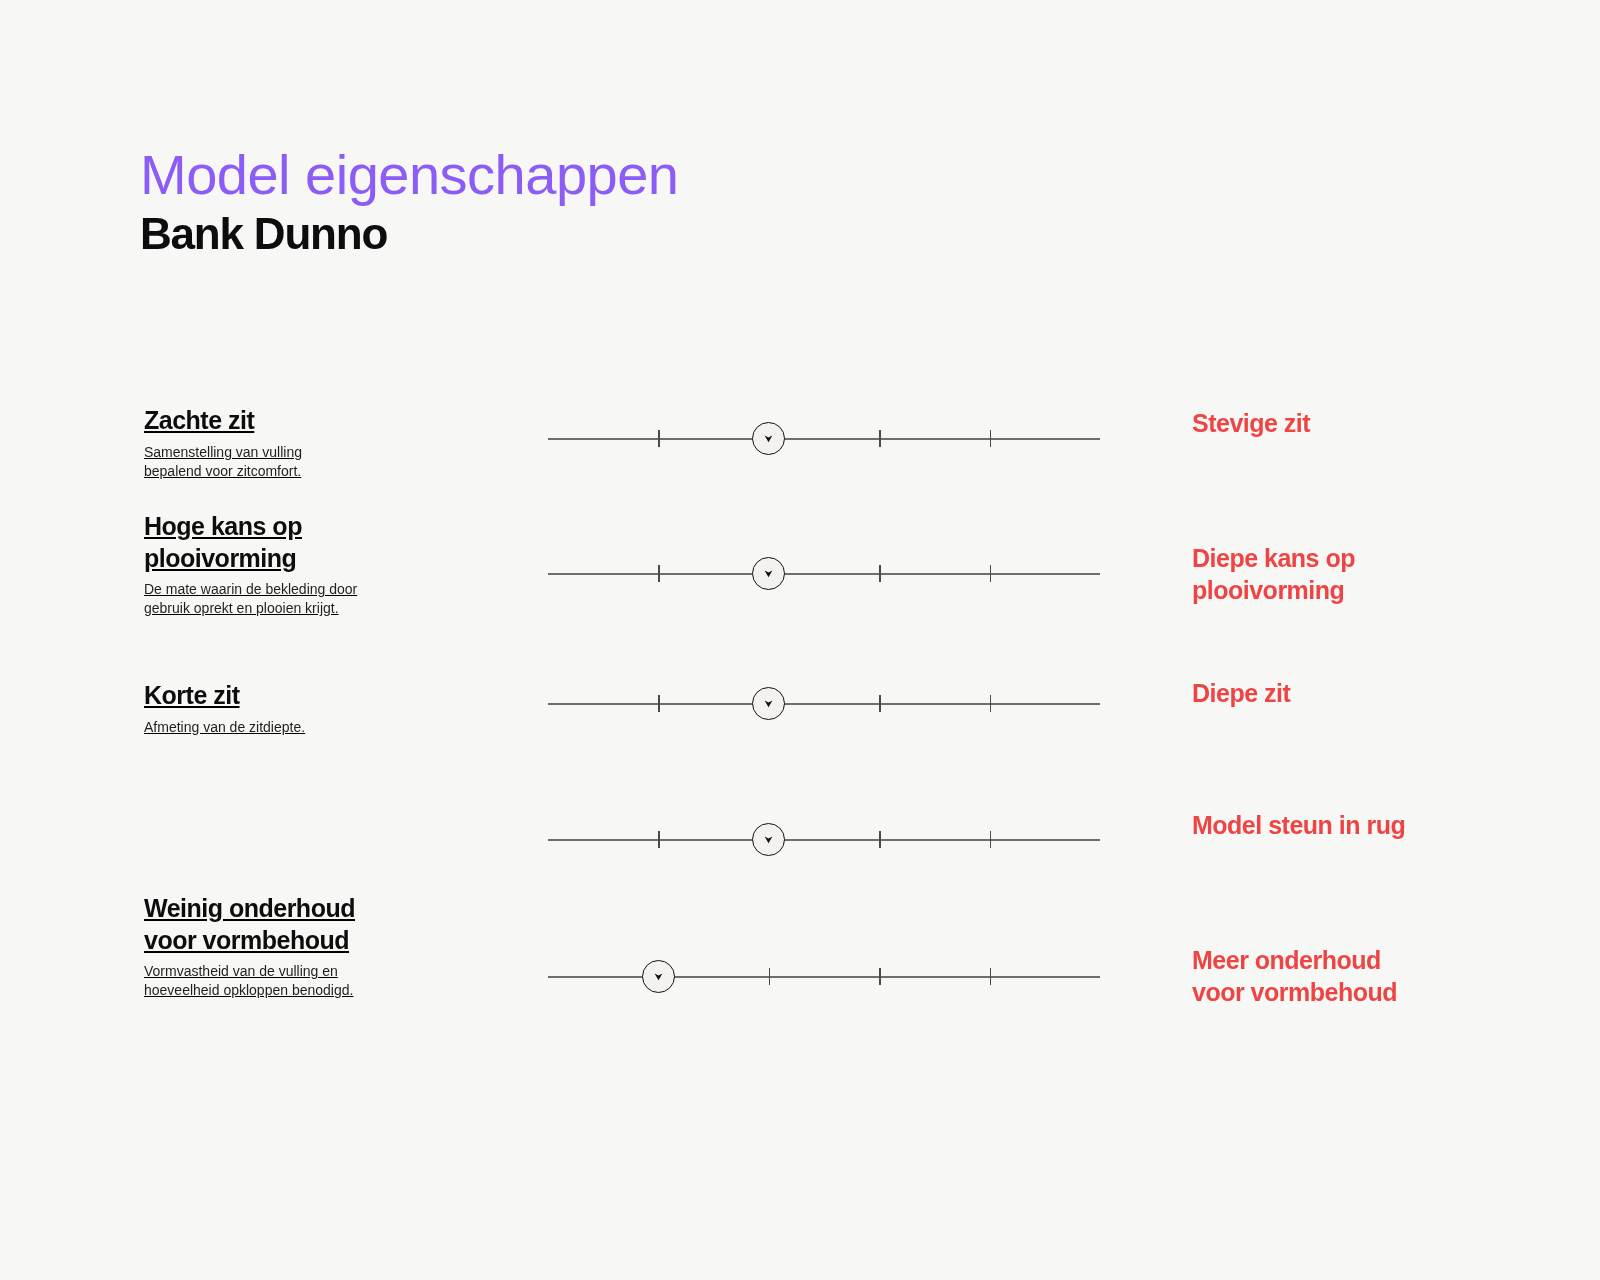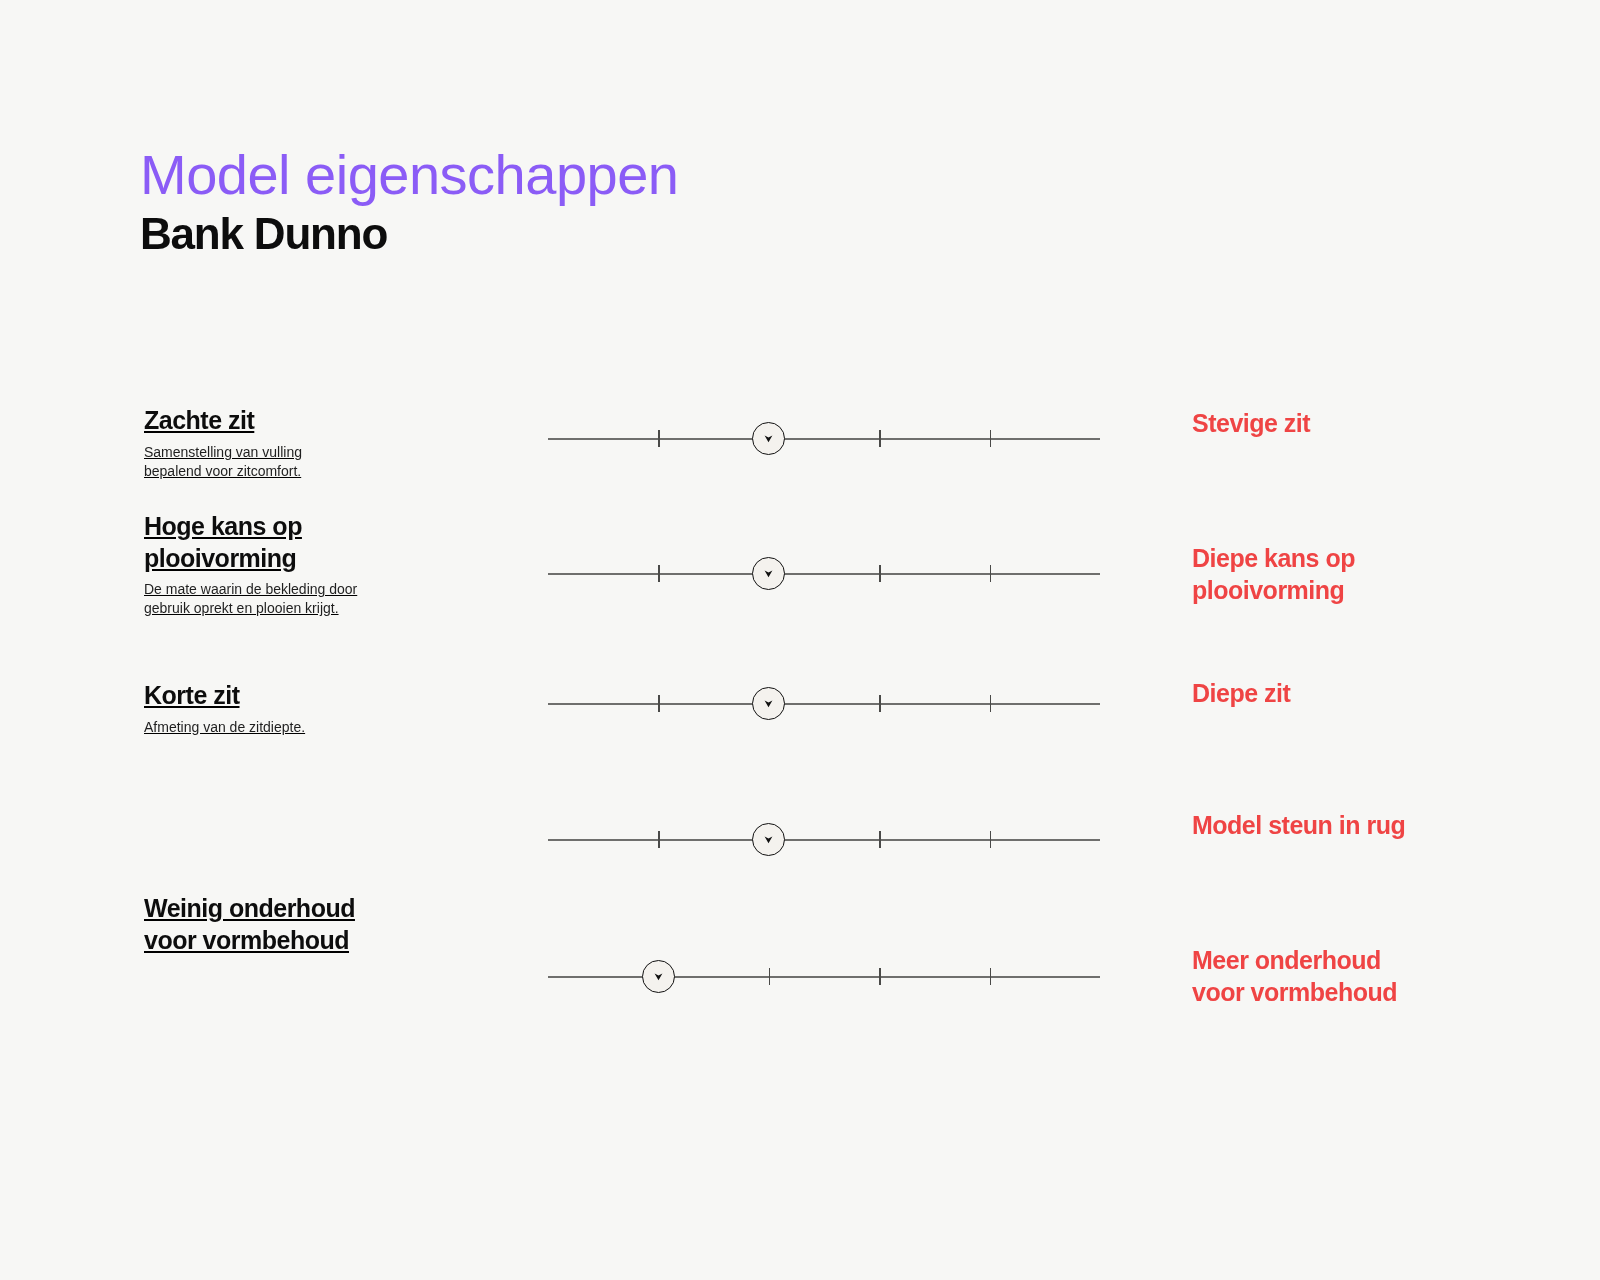--- a/index.html
+++ b/index.html
@@ -178,20 +178,22 @@
           </div>
         </div>
         <div class="right-col" style="top: 810px;">
           <div class="right-title">Model steun in rug</div>
         </div>
       </div>
       <div class="row">
         <div class="left-col" style="top: 893px;">
           <div class="left-title">Weinig onderhoud
 voor vormbehoud</div>
+          <div class="left-desc">Vormvastheid van de vulling en
+hoeveelheid opkloppen benodigd.</div>
         </div>
         <div class="slider" style="top: 955px;">
           <div class="track"></div>
           <div class="tick" style="left: 110.4px;"></div>
           <div class="tick" style="left: 220.8px;"></div>
           <div class="tick" style="left: 331.2px;"></div>
           <div class="tick" style="left: 441.6px;"></div>
           <div class="marker" style="left: 110.4px;">
             <span>
               <svg width="13" height="13" viewBox="0 0 13 13">

